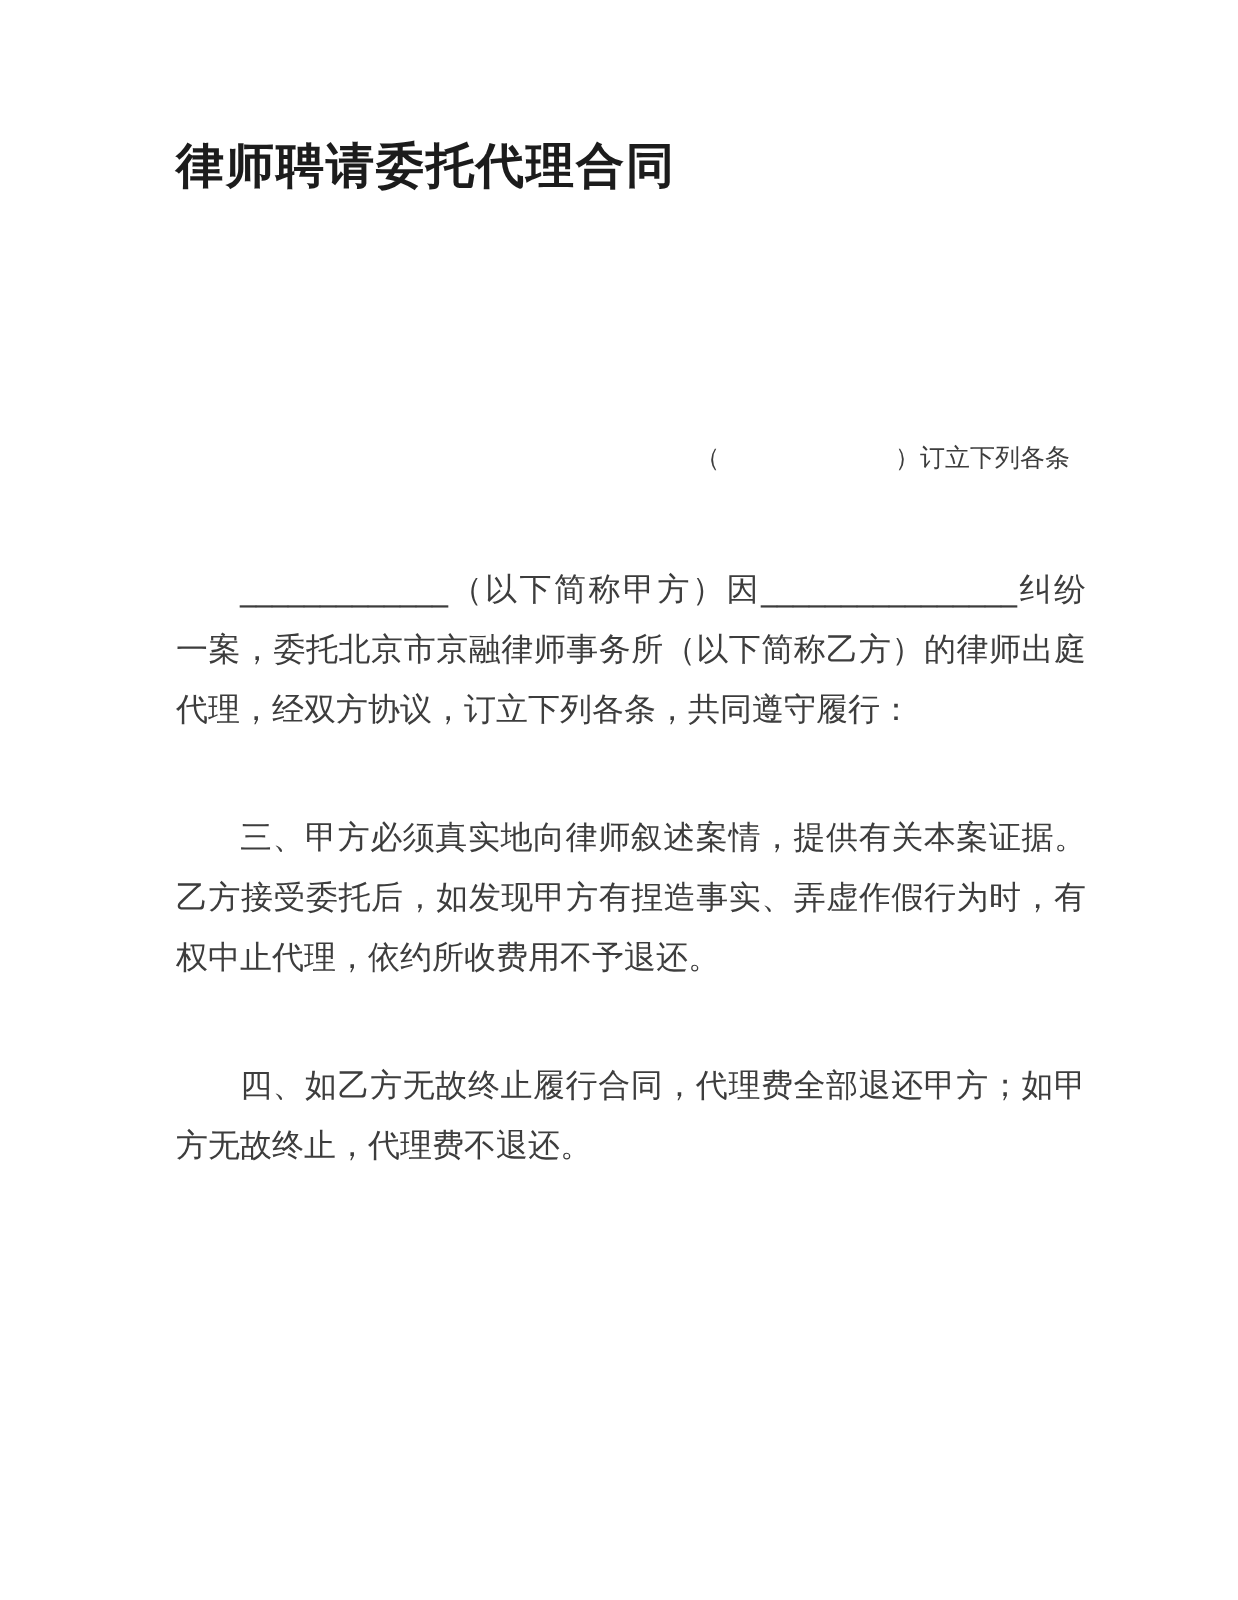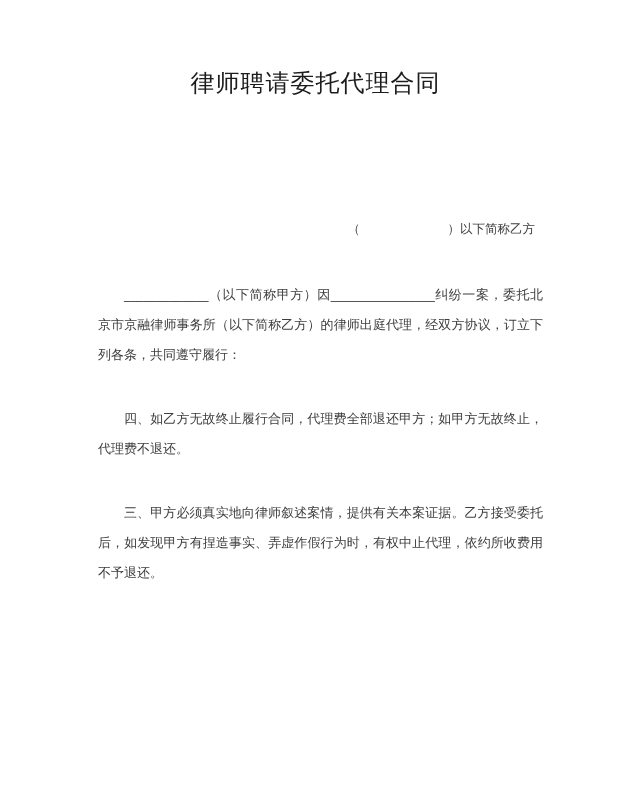--- a/index.html
+++ b/index.html
@@ -16,59 +16,58 @@
   }
   .page {
     box-sizing: border-box;
     width: 619px;
     height: 800px;
     padding: 0 76px 0 88px;
     background: #ffffff;
   }
   .doc-title {
     margin: 64px 0 16px 0;
-    text-align: center;
     font-size: 24px;
     line-height: 38px;
-    font-weight: normal;
+    font-weight: bold;
     color: #1c1c1c;
     letter-spacing: 1px;
   }
   .ref-line {
     margin-top: 112px;
     line-height: 30px;
     font-size: 12.5px;
     text-align: right;
     padding-right: 8px;
     color: #3d3d3d;
     white-space: pre;
   }
   .para {
-    margin: 34px 0 0 10px;
-    font-size: 13px;
+    margin: 34px 0 0 0;
+    font-size: 16px;
     line-height: 30px;
     text-align: justify;
     text-indent: 2em;
     color: #3d3d3d;
     word-break: break-all;
   }
   .para.first {
     margin-top: 36px;
   }
 </style>
 </head>
 <body>
 
 <div class="page">
 
   <h1 class="doc-title">律师聘请委托代理合同</h1>
 
-  <div class="ref-line">（　　　　　　　）以下简称乙方</div>
+  <div class="ref-line">（　　　　　　　）订立下列各条</div>
 
   <p class="para first">_____________（以下简称甲方）因________________纠纷一案，委托北京市京融律师事务所（以下简称乙方）的律师出庭代理，经双方协议，订立下列各条，共同遵守履行：</p>
 
 
 
+  <p class="para">三、甲方必须真实地向律师叙述案情，提供有关本案证据。乙方接受委托后，如发现甲方有捏造事实、弄虚作假行为时，有权中止代理，依约所收费用不予退还。</p>
+
   <p class="para">四、如乙方无故终止履行合同，代理费全部退还甲方；如甲方无故终止，代理费不退还。</p>
-
-  <p class="para">三、甲方必须真实地向律师叙述案情，提供有关本案证据。乙方接受委托后，如发现甲方有捏造事实、弄虚作假行为时，有权中止代理，依约所收费用不予退还。</p>
 
 </div>
 
 </body></html>

